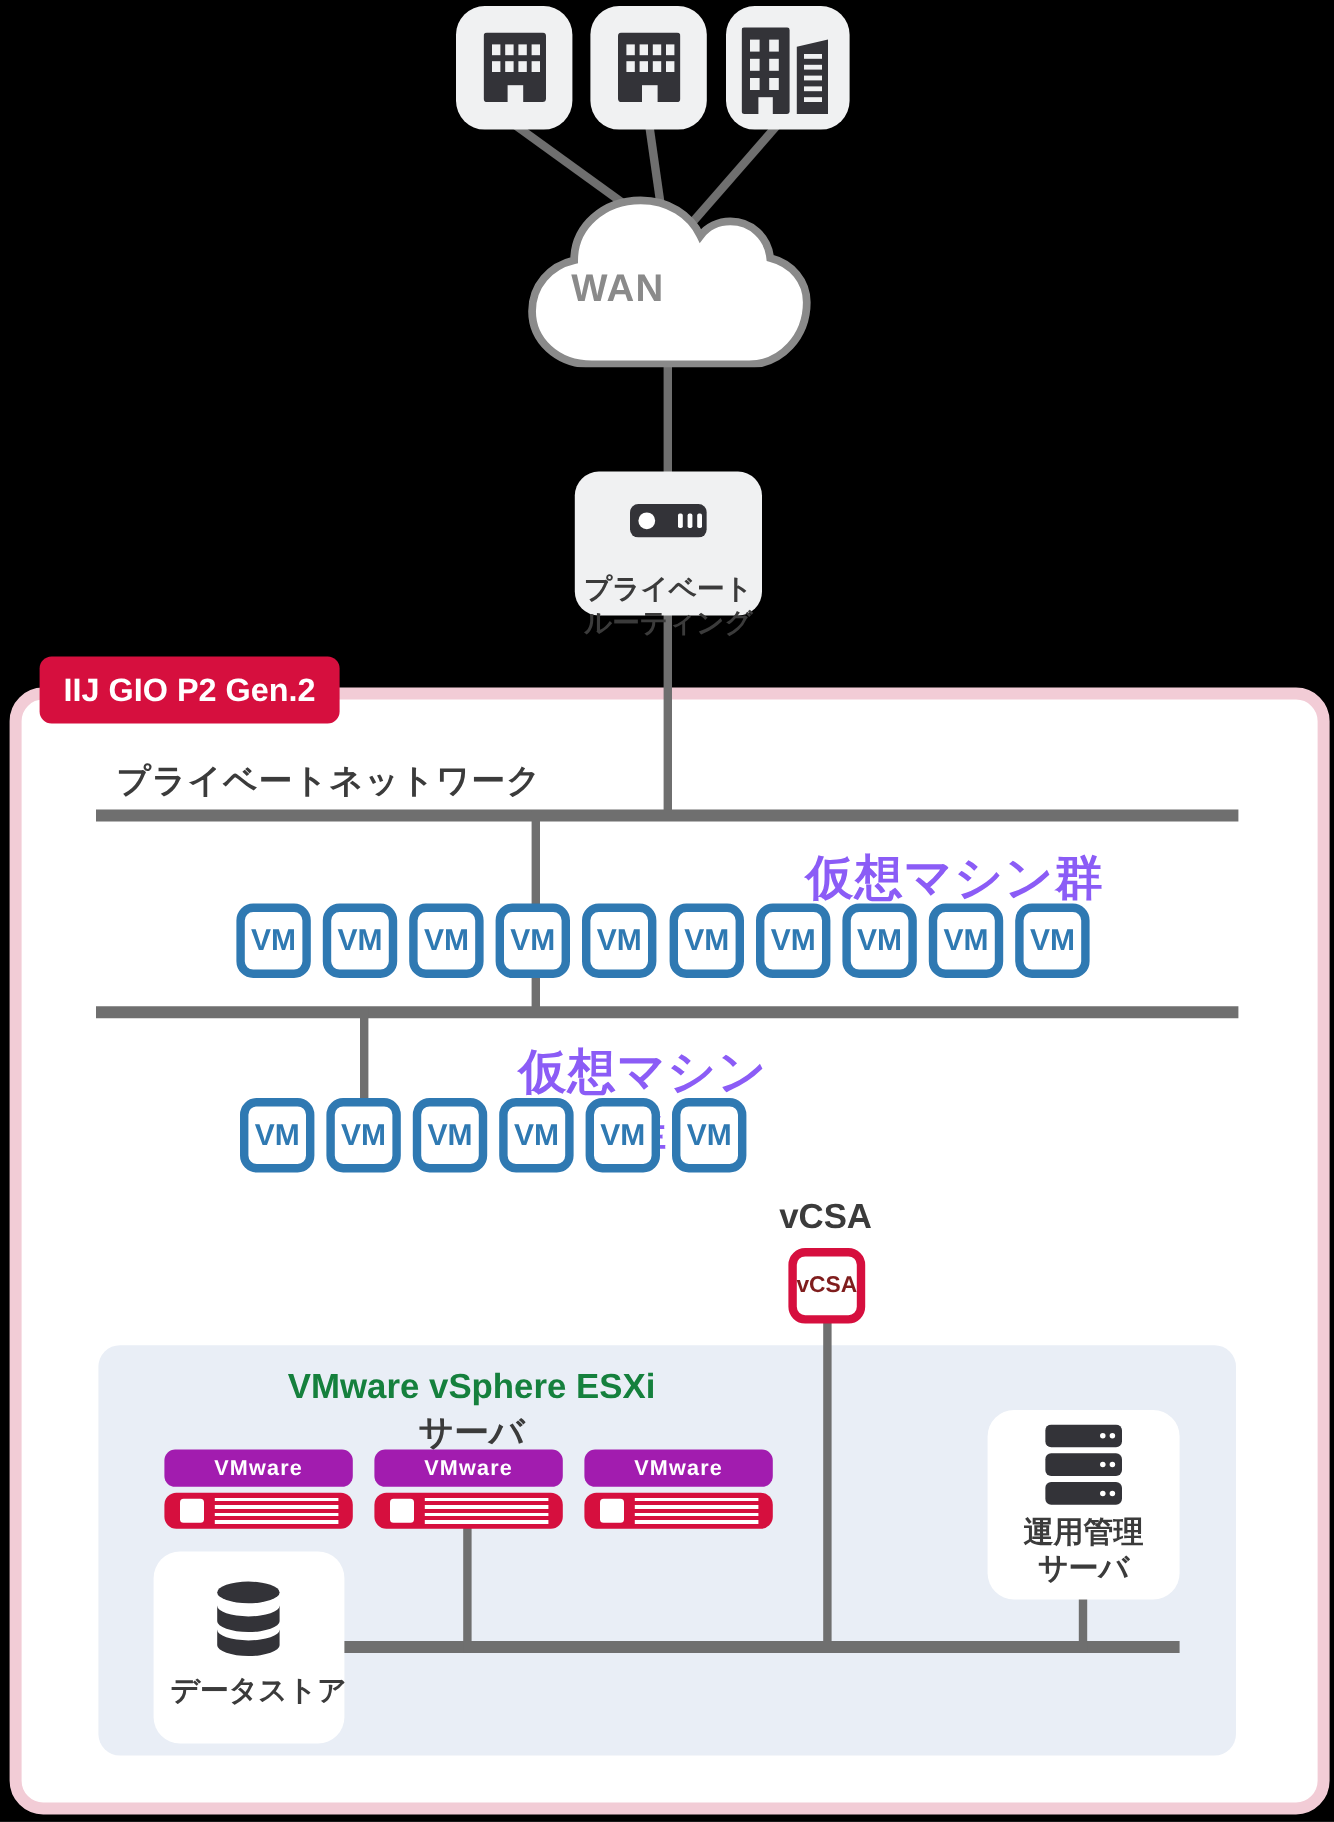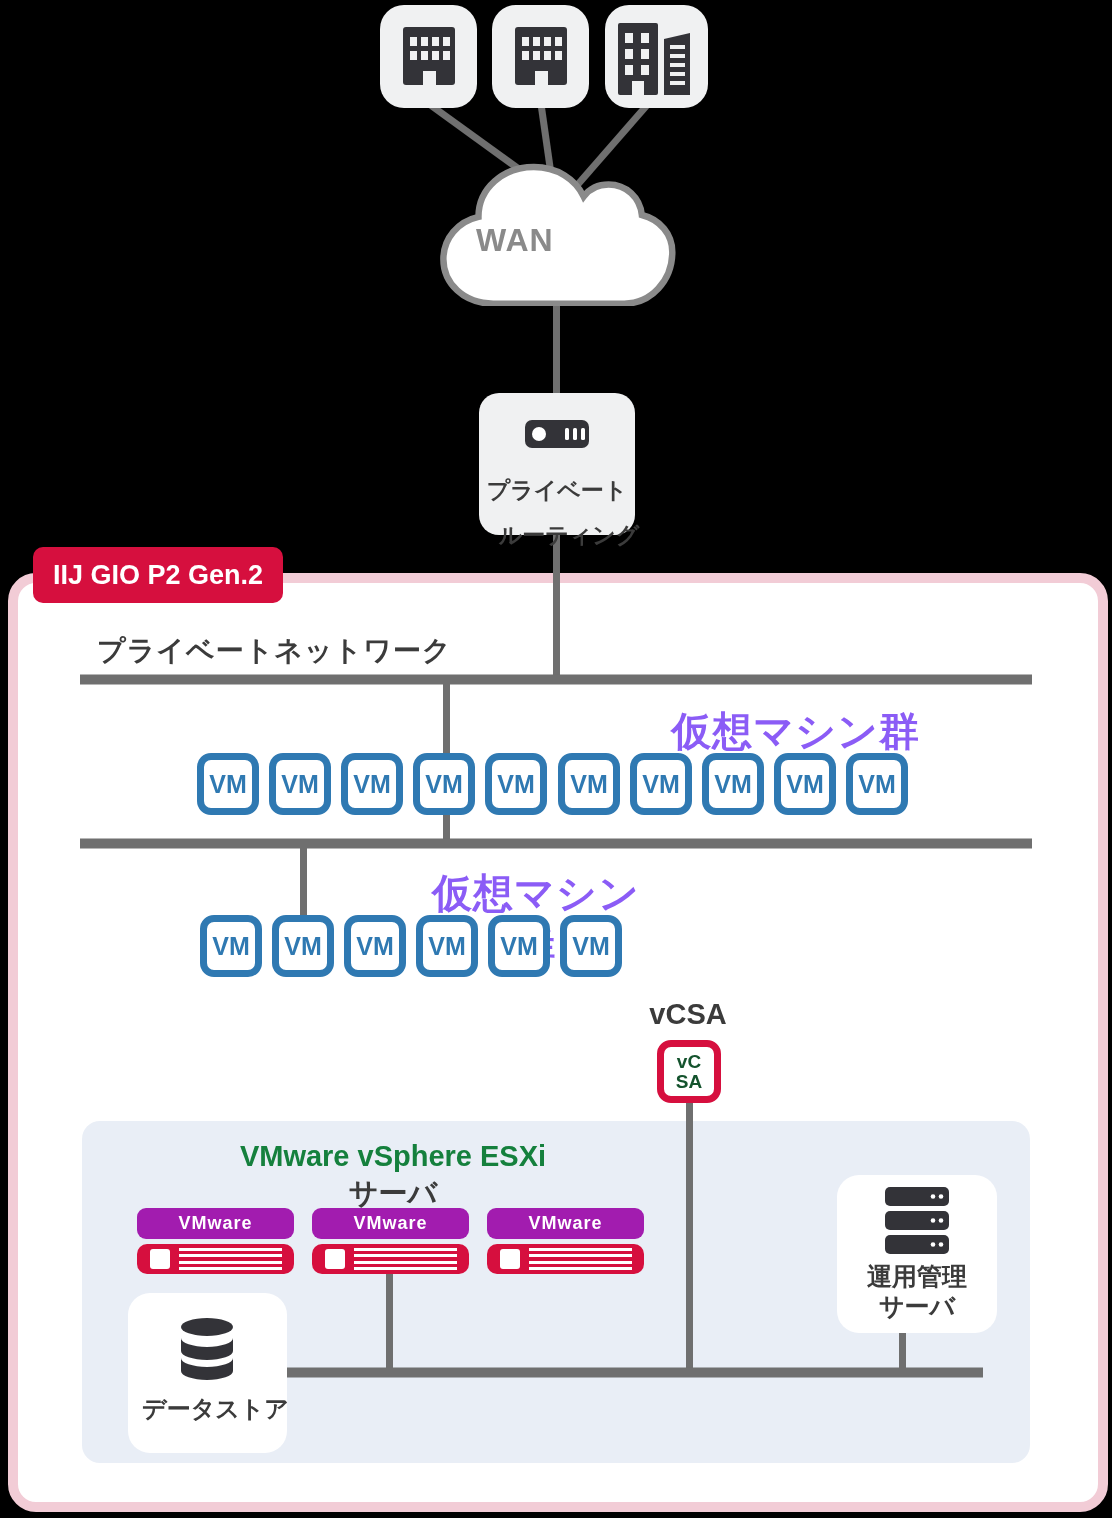--- a/index.html
+++ b/index.html
@@ -14,55 +14,55 @@
   
   .lines{left:0;top:0;width:1112px;height:1518px;z-index:2;pointer-events:none;}
   
   .bldg-box{top:5px;width:97px;height:103px;background:#f0f1f2;border-radius:24px;z-index:5;
             display:flex;align-items:center;justify-content:center;}
   .cloud-wrap{left:436px;top:148px;width:240px;height:158px;z-index:3;}
   .wan-label{left:476px;top:222px;width:160px;text-align:left;font-size:32px;color:#8a8a8a;z-index:4;letter-spacing:1px;}
   .banner{left:279px;top:267px;width:553px;height:95px;background:#f8e1e6;border-radius:16px;
           z-index:4;display:flex;align-items:center;justify-content:center;
           font-size:33px;color:#d61040;letter-spacing:2px;}
-  .router-box{left:479px;top:393px;width:156px;height:142px;background:#f0f1f2;border-radius:20px;z-index:5;}
+  .router-box{left:479px;top:393px;width:156px;height:120px;background:#f0f1f2;border-radius:20px;z-index:5;}
   .router-box svg{position:absolute;left:46px;top:27px;}
   .router-l1{position:absolute;left:0;top:82px;width:156px;text-align:center;font-size:23px;color:#3b3b3b;}
-  .router-l2{position:absolute;left:12px;top:111px;width:156px;text-align:center;font-size:23px;color:#3b3b3b;margin-top:16px;}
+  .router-l2{position:absolute;left:0;top:111px;width:156px;text-align:center;font-size:23px;color:#3b3b3b;}
   
   .badge{left:33px;top:547px;width:250px;height:56px;background:#d60f3e;border-radius:10px;
          z-index:5;display:flex;align-items:center;justify-content:center;color:#fff;font-size:27px;}
   .net-label{left:97px;top:632px;font-size:28px;color:#3b3b3b;z-index:5;letter-spacing:1px;}
   .vmg-label{font-size:40px;color:#8b5cf6;z-index:5;letter-spacing:1px;}
   .vmg1{left:620px;top:704px;width:300px;text-align:right;}
   .vmg2{left:416px;top:866px;width:240px;text-align:center;}
   .vm{position:absolute;width:48px;height:48px;border:7px solid #2f79b2;border-radius:14px;
       background:#fff;color:#2f79b2;font-size:25px;display:flex;align-items:center;
       justify-content:center;z-index:5;}
   .row1{top:753px;} .row2{top:915px;}
   
   .vcsa-label{left:638px;top:998px;width:100px;text-align:center;font-size:29px;color:#3b3b3b;z-index:5;}
   .vcsa-box{left:657px;top:1040px;width:50px;height:49px;border:7px solid #d60f3e;border-radius:14px;
-            background:#fff;z-index:5;display:flex;flex-direction:column;align-items:center;
-            justify-content:center;color:#14532d;font-size:19px;line-height:20px;}
+            background:#fff;z-index:5;display:flex;flex-direction:row;align-items:center;
+            justify-content:center;color:#7f1d1d;font-size:19px;line-height:20px;}
   
   .esxi-t1{left:193px;top:1140px;width:400px;text-align:center;font-size:29px;color:#15803d;z-index:5;}
   .esxi-t2{left:193px;top:1174px;width:400px;text-align:center;font-size:29px;color:#3b3b3b;z-index:5;}
   .unit{position:absolute;top:1208px;width:157px;height:66px;z-index:5;}
   .vmw{height:31px;border-radius:9px;background:#a21caf;color:#fff;font-size:18px;
        display:flex;align-items:center;justify-content:center;letter-spacing:1px;}
   .srv{position:absolute;left:0;top:36px;width:157px;height:30px;background:#d60f3e;border-radius:10px;}
   .srv .sq{position:absolute;left:13px;top:5px;width:20px;height:20px;background:#fff;border-radius:3px;}
   .srv .stripes{position:absolute;left:42px;right:12px;top:4px;height:22px;
        background:repeating-linear-gradient(to bottom,#fff 0 3px,rgba(0,0,0,0) 3px 6.3px);}
   
   .ds-box{left:128px;top:1293px;width:159px;height:160px;background:#fff;border-radius:22px;z-index:5;}
   .ds-box svg{position:absolute;left:51px;top:24px;}
   .ds-label{position:absolute;left:0;top:100px;width:175px;text-align:center;font-size:24px;color:#3b3b3b;}
-  .mg-box{left:823px;top:1175px;width:160px;height:158px;background:#fff;border-radius:22px;z-index:5;margin-left:14px;}
+  .mg-box{left:823px;top:1175px;width:160px;height:158px;background:#fff;border-radius:22px;z-index:5;}
   .mg-box svg{position:absolute;left:48px;top:12px;}
   .mg-l1{position:absolute;left:0;top:85px;width:160px;text-align:center;font-size:25px;color:#3b3b3b;}
   .mg-l2{position:absolute;left:0;top:115px;width:160px;text-align:center;font-size:25px;color:#3b3b3b;}
 </style>
 </head>
 <body>
 
 <div class="stage">
 
   <div class="abs gio-container"></div>

